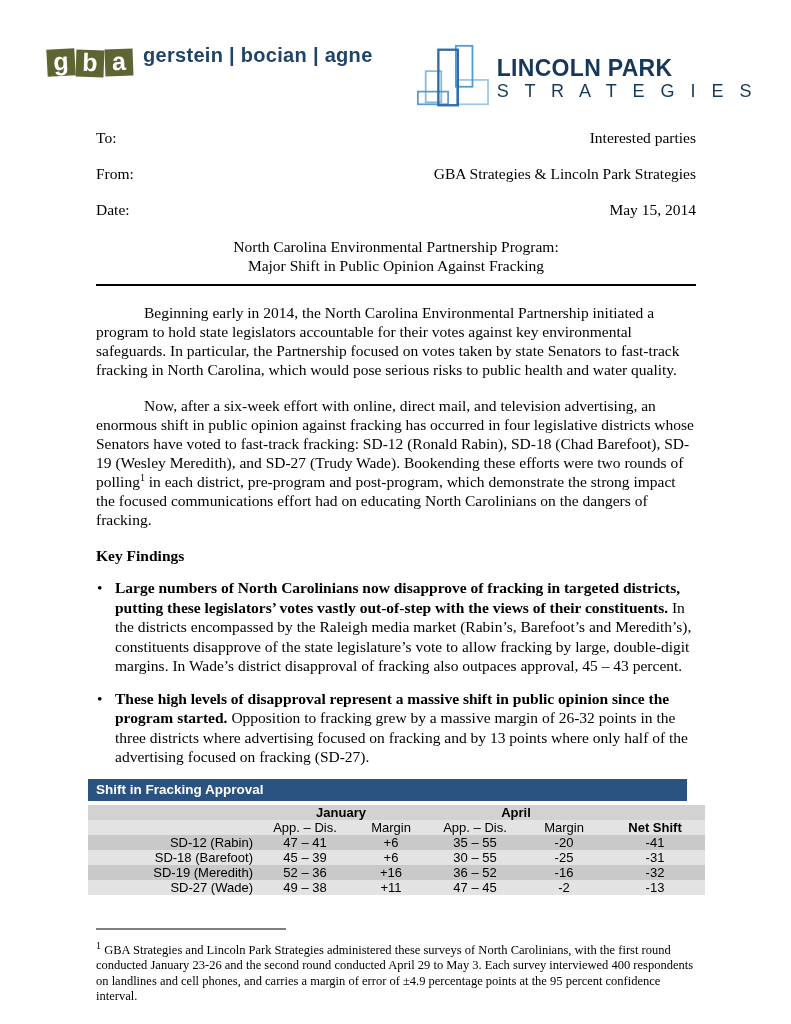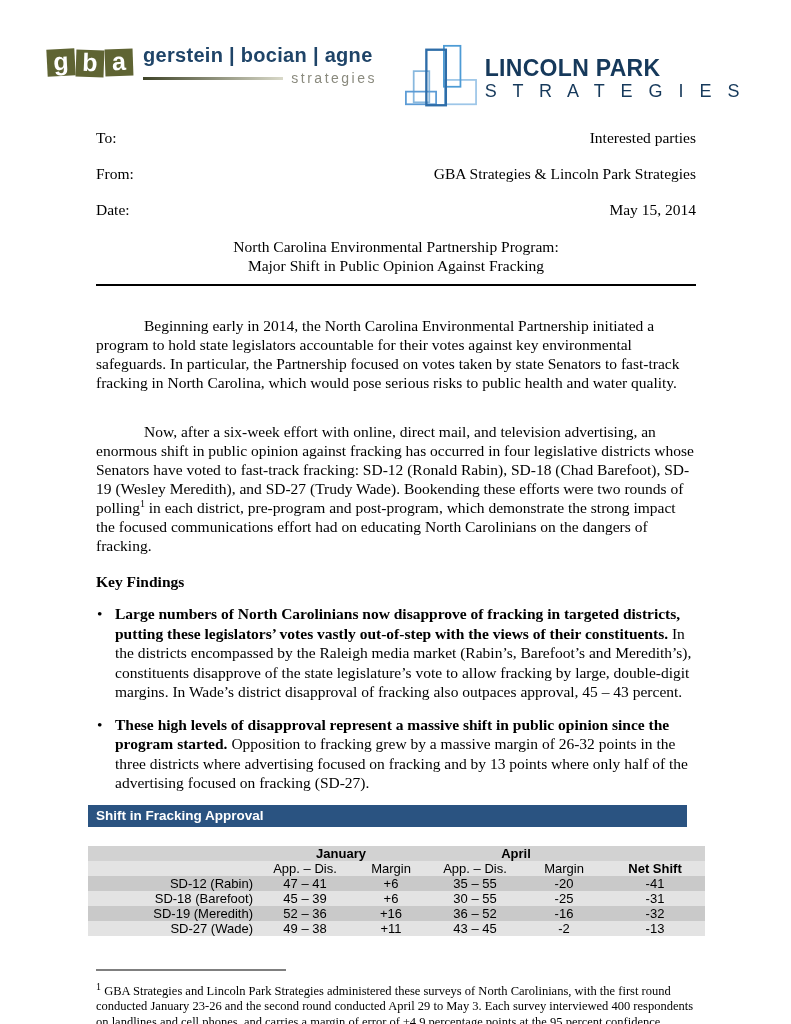--- a/index.html
+++ b/index.html
@@ -28,51 +28,51 @@
     color:#1F4468; font-family:"Liberation Sans", sans-serif;
     font-weight:bold; font-size:20px; line-height:23px; letter-spacing:0.3px;
     white-space:nowrap;
   }
   .gba-sub-row { display:flex; align-items:center; margin-top:3px; }
   .gba-line { flex:1; height:3px; margin-right:8px;
     background:linear-gradient(to right, #3F4428, #D9D9C9); }
   .gba-sub { color:#8A8A7E; font-family:"Liberation Sans", sans-serif;
     font-size:14px; letter-spacing:2.5px; }
 
-  .lp-logo { display:flex; align-items:center; margin-right:16px;justify-content:center; }
+  .lp-logo { display:flex; align-items:center; margin-right:4px;justify-content:center; }
   .lp-text { margin-left:7px; font-family:"Liberation Sans", sans-serif; color:#16395B; }
   .lp-line1 { font-weight:bold; font-size:23px; line-height:25px; letter-spacing:0.3px; white-space:nowrap; }
   .lp-line2 { font-size:18px; line-height:21px; letter-spacing:5.5px; white-space:nowrap; }
 
   
   .content { position:absolute; top:120px; left:96px; width:600px;
     font-size:15.5px; line-height:19px; }
 
   .memo-row { display:flex; margin-bottom:17px;justify-content:space-between; }
   .memo-row.first { margin-top:8px; }
   .memo-label { width:49px; flex:0 0 49px; }
 
   .doc-title { text-align:center; font-weight:normal; margin-top:18px; }
   .title-rule { border:none; border-top:2px solid #000; margin:9px 0 0 0; }
 
-  .para { margin-top:30px; text-indent:48px; }
+  .para { margin-top:17px; text-indent:48px; }
   sup.fn { font-size:10px; vertical-align:super; line-height:0; }
 
   .section-heading { font-weight:bold; margin-top:17px; }
 
   .bullet { margin-top:13px; position:relative; padding-left:19px; line-height:19.5px; }
   .bullet-marker { position:absolute; left:1px; top:0; }
   .bold-lead { font-weight:bold; }
 
   
   .fracking-table-wrap { margin-top:12px; margin-left:-8px; width:599px;
     font-family:"Liberation Sans", sans-serif; font-size:13px; }
   .table-title { background:#2A5381; color:#ffffff; font-weight:bold;
     font-size:13.5px; padding:1px 0 2px 8px; }
-  table.approval { border-collapse:collapse; width:100%; table-layout:fixed; margin-top:19px; }
+  table.approval { border-collapse:collapse; width:100%; table-layout:fixed; margin-top:4px; }
   table.approval td, table.approval th {
     padding:0 2px; height:15px; line-height:15px; text-align:center;
     font-weight:normal; overflow:hidden; white-space:nowrap;
   }
   table.approval .c0 { text-align:right; padding-left:8px; }
   tr.group-row { background:#D2D2D2; }
   tr.group-row th { font-weight:bold; }
   tr.sub-row { background:#E3E3E3; }
   tr.sub-row .net-shift-header { font-weight:bold; }
   tr.row-dark { background:#C9C9C9; }
@@ -91,24 +91,20 @@
   <div class="logo-row">
 
     <div class="gba-logo">
       <div class="gba-boxes">
         <div class="gba-box b1">g</div>
         <div class="gba-box b2">b</div>
         <div class="gba-box b3">a</div>
       </div>
       <div class="gba-text">
         <div class="gba-name">gerstein | bocian | agne</div>
-        <div class="gba-sub-row">
-          <div class="gba-line"></div>
-          <div class="gba-sub">strategies</div>
-        </div>
       </div>
     </div>
 
     <div class="lp-logo">
       <span>
         <svg width="76" height="66" viewBox="0 0 78 66" fill="none" xmlns="http://www.w3.org/2000/svg">
           <rect x="44" y="36" width="32" height="25" stroke="#9DC6E8" stroke-width="1.8"></rect>
           <rect x="12" y="27" width="16" height="32" stroke="#88B8DE" stroke-width="1.8"></rect>
           <rect x="4" y="48" width="31" height="13" stroke="#5B9BD5" stroke-width="1.8"></rect>
           <rect x="43" y="1" width="17" height="42" stroke="#4D9BD5" stroke-width="1.8"></rect>
@@ -207,21 +203,21 @@
               <td>52 – 36</td>
               <td>+16</td>
               <td>36 – 52</td>
               <td>-16</td>
               <td class="net-shift">-32</td>
             </tr>
             <tr class="row-light">
               <td class="c0">SD-27 (Wade)</td>
               <td>49 – 38</td>
               <td>+11</td>
-              <td>43 – 45</td>
+              <td>47 – 45</td>
               <td>-2</td>
               <td class="net-shift">-13</td>
             </tr>
           </tbody>
       </table>
     </div>
 
     <hr class="footnote-rule">
     <div class="footnote"><sup class="fn">1</sup><span> GBA Strategies and Lincoln Park Strategies administered these surveys of North Carolinians, with the first round conducted January 23-26 and the second round conducted April 29 to May 3.  Each survey interviewed 400 respondents on landlines and cell phones, and carries a margin of error of ±4.9 percentage points at the 95 percent confidence interval.</span></div>
 

